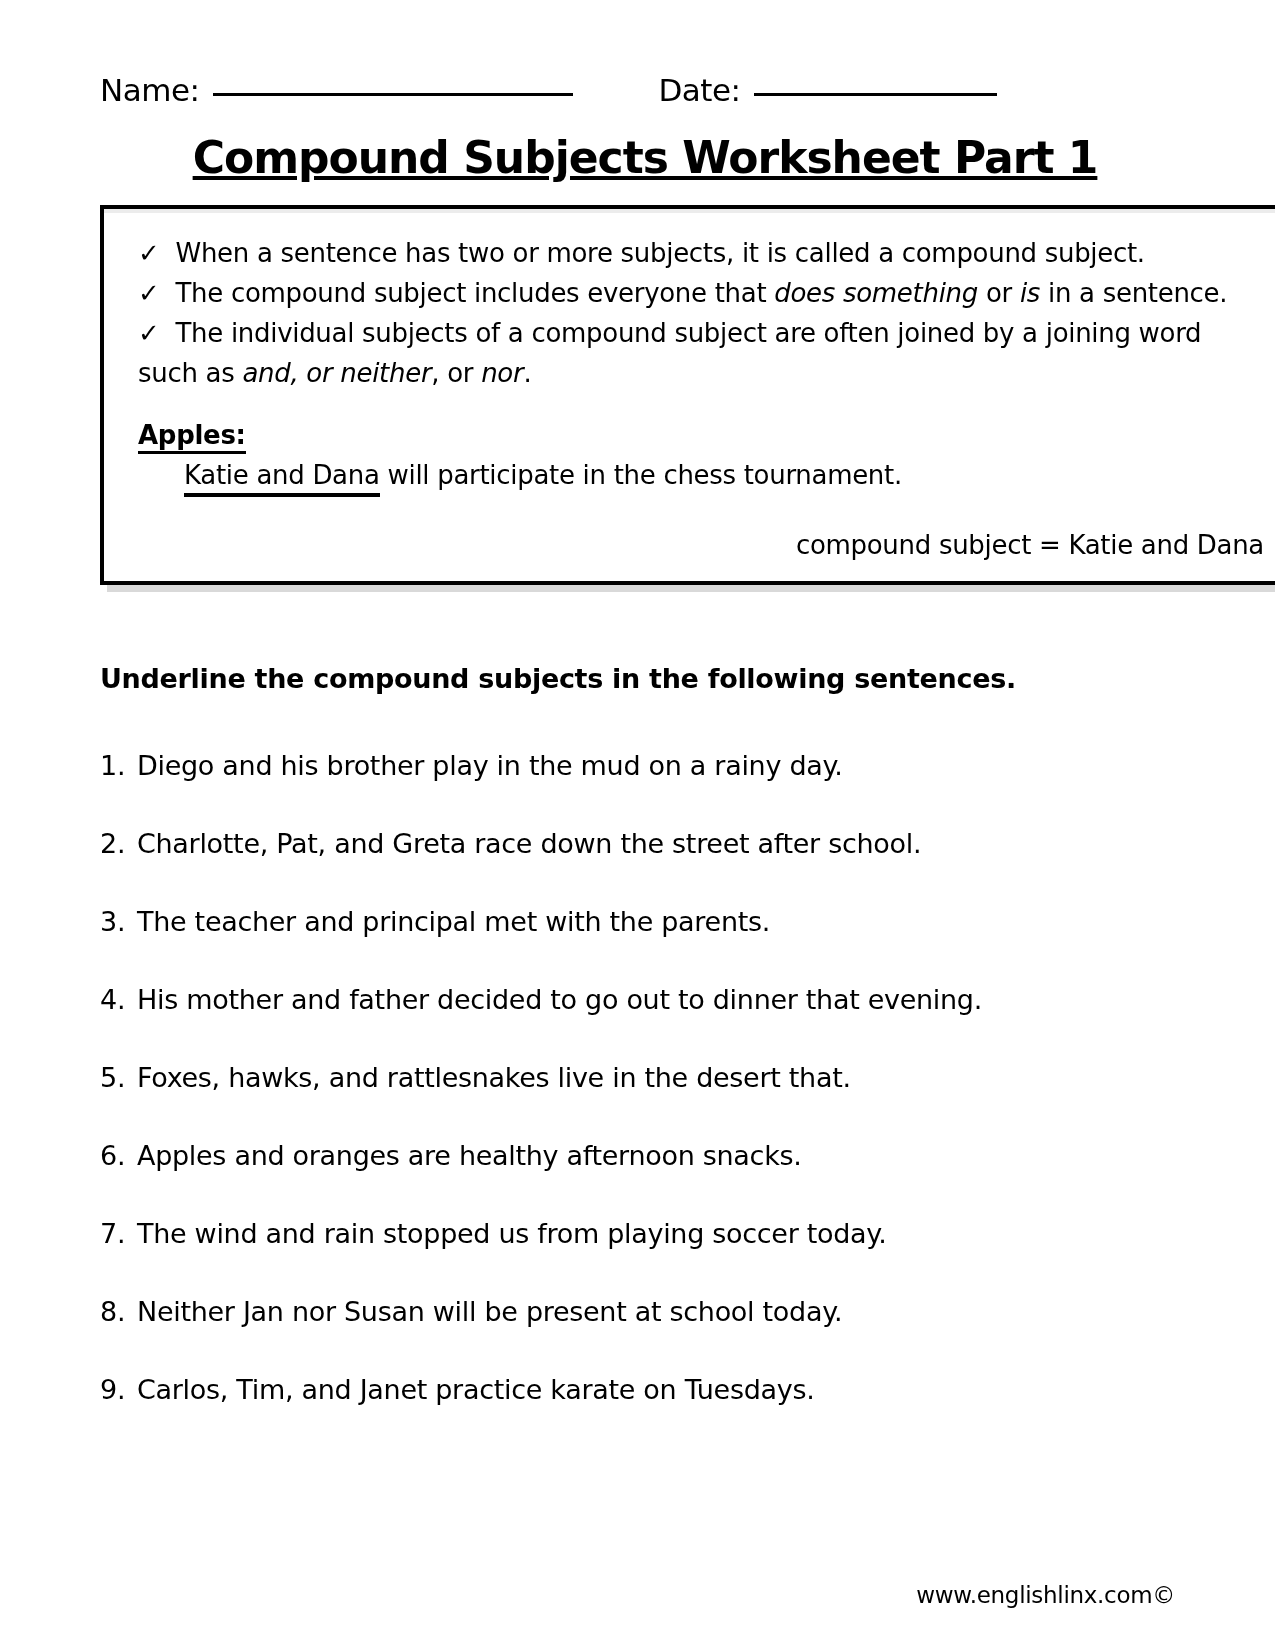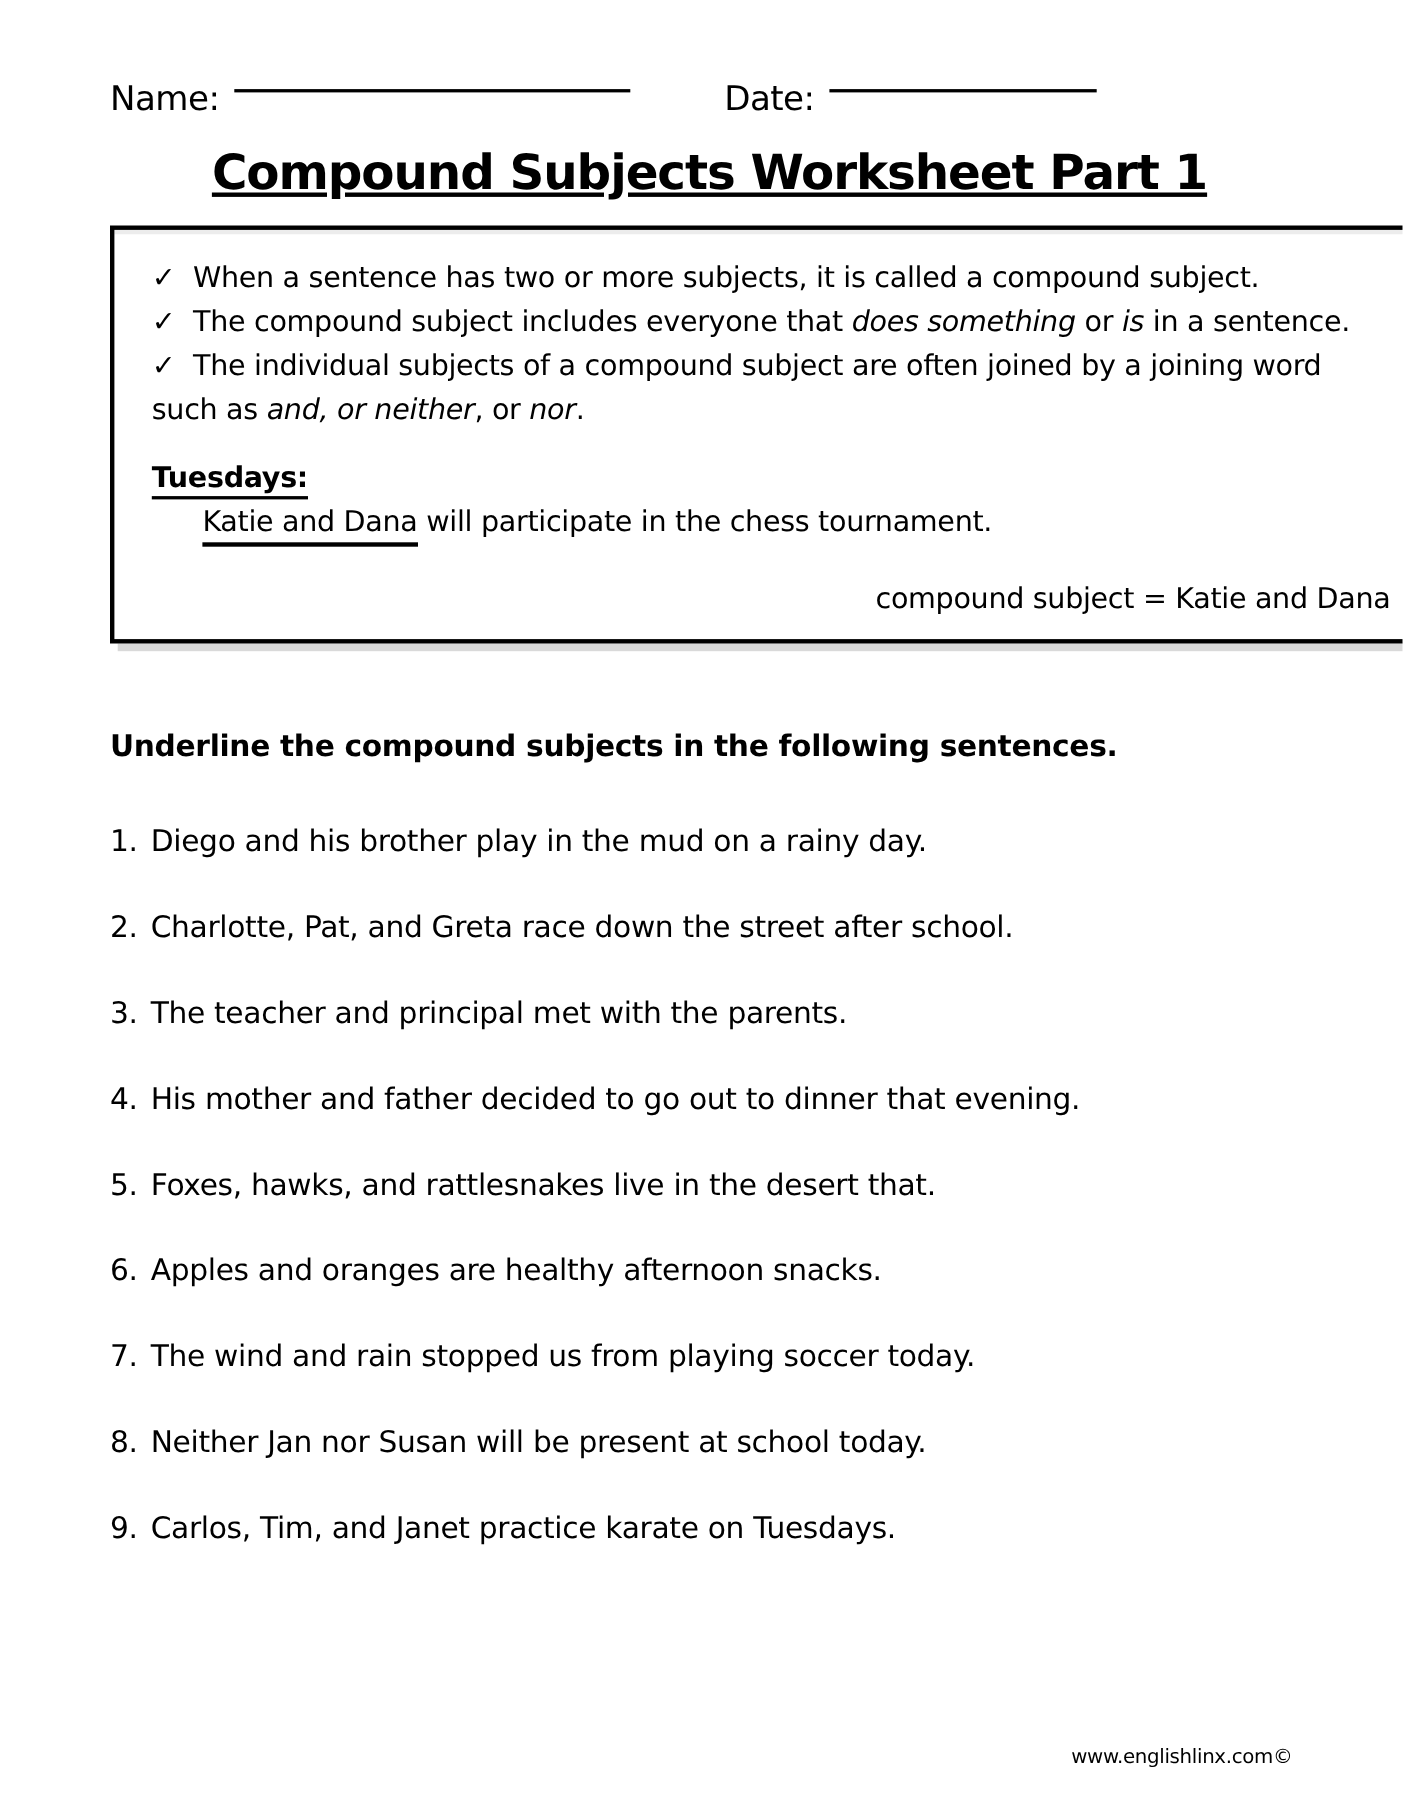--- a/index.html
+++ b/index.html
@@ -7,21 +7,21 @@
   body {
     width:1275px; height:1650px;
     font-family:"DejaVu Sans", sans-serif;
     color:var(--text,#000);
     background:var(--page-bg,#fff);
   }
   .page { position:relative; width:1275px; height:1650px; padding:72px 85px 0 100px; overflow:hidden; }
 
   
   .header-row { display:flex; align-items:flex-end; font-size:31px; letter-spacing:-0.5px; }
-  .field { display:flex; align-items:flex-start; }
+  .field { display:flex; align-items:center; }
   .blank { display:inline-block; height:12px; border-bottom:3px solid var(--box-border,#000); }
   .name-blank { width:360px; margin-left:14px; }
   .date-field { margin-left:85px; }
   .date-blank { width:243px; margin-left:14px; }
 
   
   .title { margin-top:24px; text-align:center; font-size:44px; font-weight:bold; letter-spacing:-1px;text-decoration:underline; }
 
   
   .info-box {
@@ -39,21 +39,21 @@
   .example-underline { border-bottom:4px solid var(--box-border,#000); padding-bottom:3px; }
   .example-result { margin-top:30px; text-align:right; }
 
   
   .instruction { margin-top:78px; font-size:27px; font-weight:bold; letter-spacing:-0.3px; }
   .sentences { margin-top:52px; }
   .sentence { display:flex; font-size:27px; line-height:40px; margin-bottom:38px; letter-spacing:-0.3px; }
   .num { min-width:37px; flex:0 0 auto; }
 
   
-  .footer { position:absolute; right:100px; bottom:42px; font-size:18px; letter-spacing:-0.3px; }
+  .footer { position:absolute; right:100px; bottom:42px; font-size:23px; letter-spacing:-0.3px; }
   i { }
 </style>
 </head>
 <body>
 
 <div class="page">
 
   <div class="header-row">
     <div class="field">
       <span>Name:</span>
@@ -71,21 +71,21 @@
     <p class="bullet">
       <span class="check">✓</span><span>When a sentence has two or more subjects, it is called a compound subject.</span><i></i><span></span><i></i><span></span>
     </p>
     <p class="bullet">
       <span class="check">✓</span><span>The compound subject includes everyone that </span><i>does something</i><span> or </span><i>is</i><span> in a sentence.</span>
     </p>
     <p class="bullet">
       <span class="check">✓</span><span>The individual subjects of a compound subject are often joined by a joining word such as </span><i>and, or neither</i><span>, or </span><i>nor</i><span>.</span>
     </p>
     <p class="example-label">
-      <span class="underline-label">Tuesdays:</span>
+      <span class="underline-label">Apples:</span>
     </p>
     <p class="example-sentence">
       <span class="example-underline">Katie and Dana</span><span> will participate in the chess tournament.</span>
     </p>
     <p class="example-result">compound subject = Katie and Dana</p>
   </div>
 
   <p class="instruction">Underline the compound subjects in the following sentences.</p>
 
   <div class="sentences">

